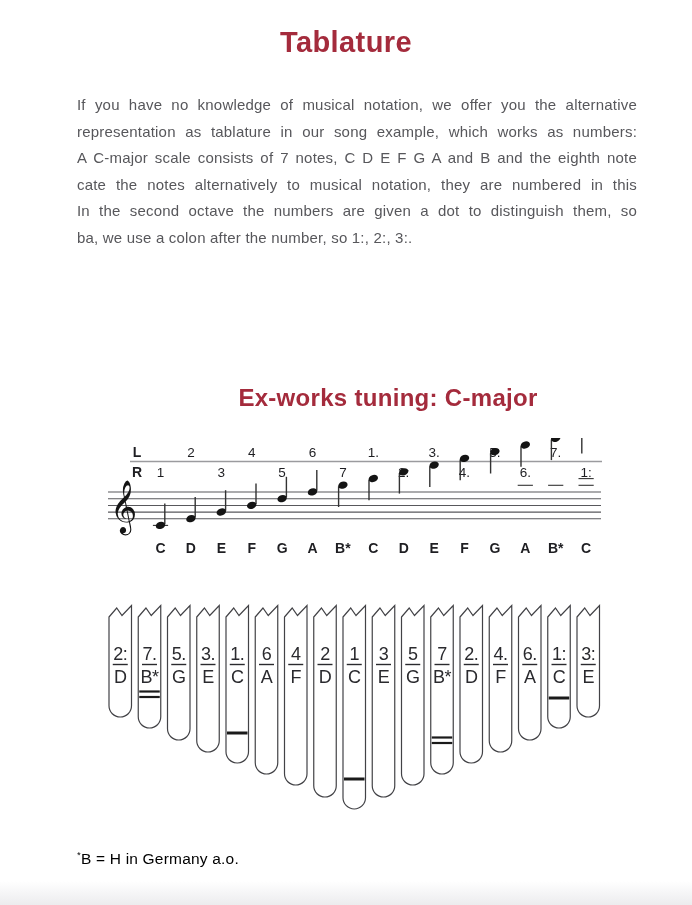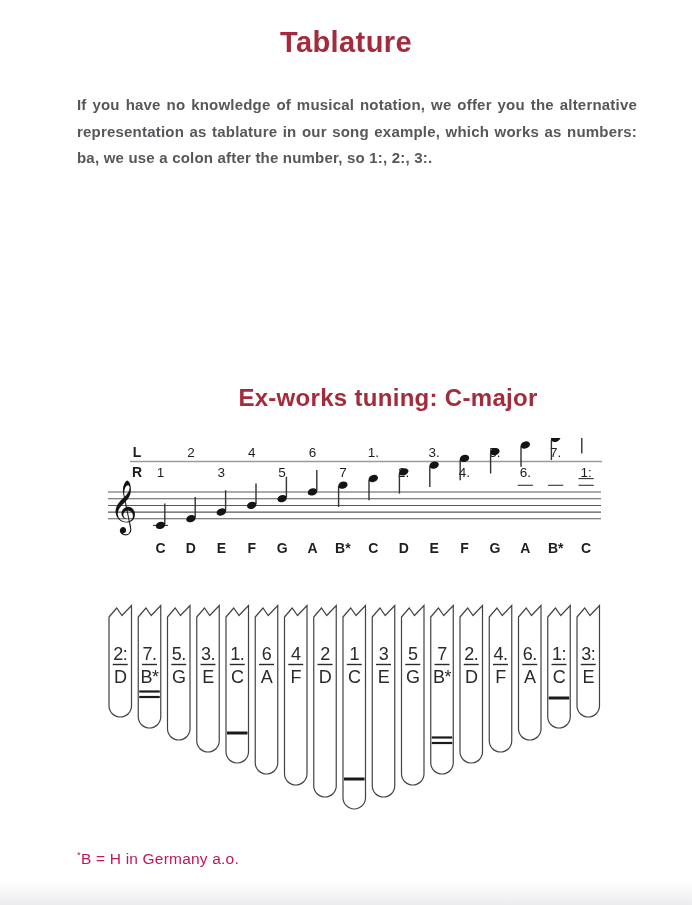--- a/index.html
+++ b/index.html
@@ -8,49 +8,52 @@
     font-family:"Liberation Sans",sans-serif;overflow:hidden;
   }
   .title{
     position:absolute;top:26px;left:0;width:692px;margin:0;text-align:center;
     font-size:29px;font-weight:700;letter-spacing:.4px;
   }
   .intro{
     position:absolute;top:92px;left:77px;width:560px;
     font-size:15px;line-height:26.6px;color:#57575b;letter-spacing:.2px;
   }
-  .intro .line{text-align:left;font-weight:bold;}
+  .intro .line{text-align:left;}
   .intro .line.j{text-align:justify;text-align-last:justify;}
   .subtitle{
     position:absolute;top:372px;left:0;width:692px;margin:12px;text-align:center;
     font-size:24px;font-weight:700;letter-spacing:.3px;padding-left:30px;
   }
   svg text{font-family:"Liberation Sans",sans-serif;}
   .staff-svg{position:absolute;left:0;top:438px;}
   .kalimba-svg{position:absolute;left:0;top:600px;}
   .footnote{
     position:absolute;left:77px;top:849px;margin:0;
-    font-size:15.5px;color:#be185d;letter-spacing:.2px;
+    font-size:15.5px;color:#000000;letter-spacing:.2px;
   }
   .footnote sup{font-size:62%;vertical-align:super;}
   .page-bottom-shade{
     position:absolute;left:0;bottom:0;width:692px;height:24px;
     background:linear-gradient(180deg,#ffffff 0%,#ececee 100%);
   }
 </style>
 </head>
 <body>
 
 <div class="page">
 
   <h1 class="title" style="color: rgb(164, 43, 60);">Tablature</h1>
 
   <div class="intro" id="intro">
       <div class="line j">If you have no knowledge of musical notation, we offer you the alternative</div>
       <div class="line j">representation as tablature in our song example, which works as numbers:</div>
+      <div class="line j">A C-major scale consists of 7 notes, C D E F G A and B and the eighth note</div>
+      <div class="line j">cate the notes alternatively to musical notation, they are numbered in this</div>
+      <div class="line j">In the second octave the numbers are given a dot to distinguish them, so</div>
       <div class="line">ba, we use a colon after the number, so 1:, 2:, 3:.</div>
     </div>
 
   <h2 class="subtitle" style="color: rgb(164, 43, 60);">Ex-works tuning: C-major</h2>
 
   <svg class="staff-svg" id="staff-svg" width="692" height="122" viewBox="0 438 692 122">
       <text x="137" y="457" text-anchor="middle" font-size="14" font-weight="700" fill="#1e1e22">L</text>
       <text x="137" y="476.5" text-anchor="middle" font-size="14" font-weight="700" fill="#1e1e22">R</text>
       <line x1="130" y1="461.5" x2="602" y2="461.5" stroke="#9b9b9e" stroke-width="1.6"></line>
       <text x="160.5" y="476.5" text-anchor="middle" font-size="13.5" fill="#1e1e22">1</text>

